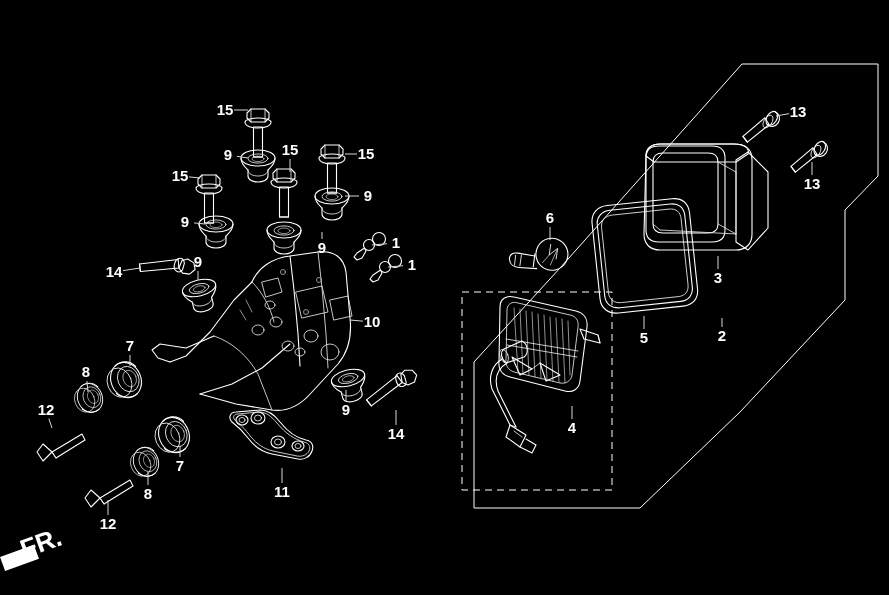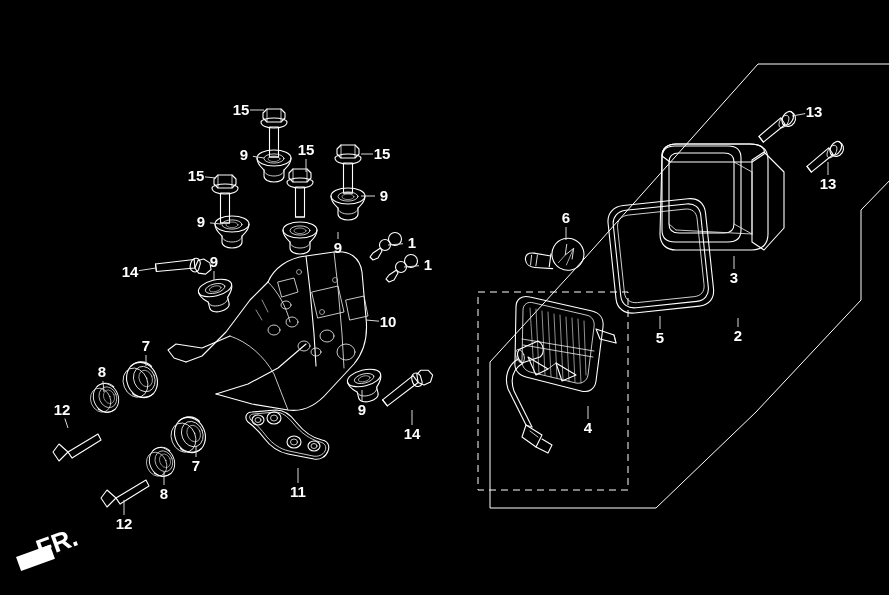--- a/index.html
+++ b/index.html
@@ -1,18 +1,18 @@
 <!DOCTYPE html>
 <html><head>
 <meta charset="utf-8">
 <style>
   html,body{margin:0;padding:0;background:#000;}
   body{width:889px;height:595px;overflow:hidden;
        font-family:"Liberation Sans",sans-serif;}
-  #stage{position:relative;width:819px;height:595px;background:#737373;margin-left:16px;}
+  #stage{position:relative;width:819px;height:595px;background:#737373;}
   svg#diagram{position:absolute;left:0;top:0;width:889px;height:595px;display:block;}
   .ln{fill:none;stroke:#ffffff;stroke-width:1.1;stroke-linecap:round;stroke-linejoin:round;}
   .ln-thin{fill:none;stroke:#e8e8e8;stroke-width:0.85;stroke-linecap:round;stroke-linejoin:round;}
   .ln-hair{fill:none;stroke:#cfcfcf;stroke-width:0.7;stroke-linecap:round;}
   .leader{fill:none;stroke:#d8d8d8;stroke-width:1.0;}
   .boundary{fill:none;stroke:#ffffff;stroke-width:1.0;}
   .boundary-dash{fill:none;stroke:#ffffff;stroke-width:1.0;stroke-dasharray:7 5;}
   .lbl{fill:#ffffff;font-family:"Liberation Sans",sans-serif;
        font-size:15px;font-weight:bold;}
   .fr-text{position:absolute;left:16px;top:536px;

